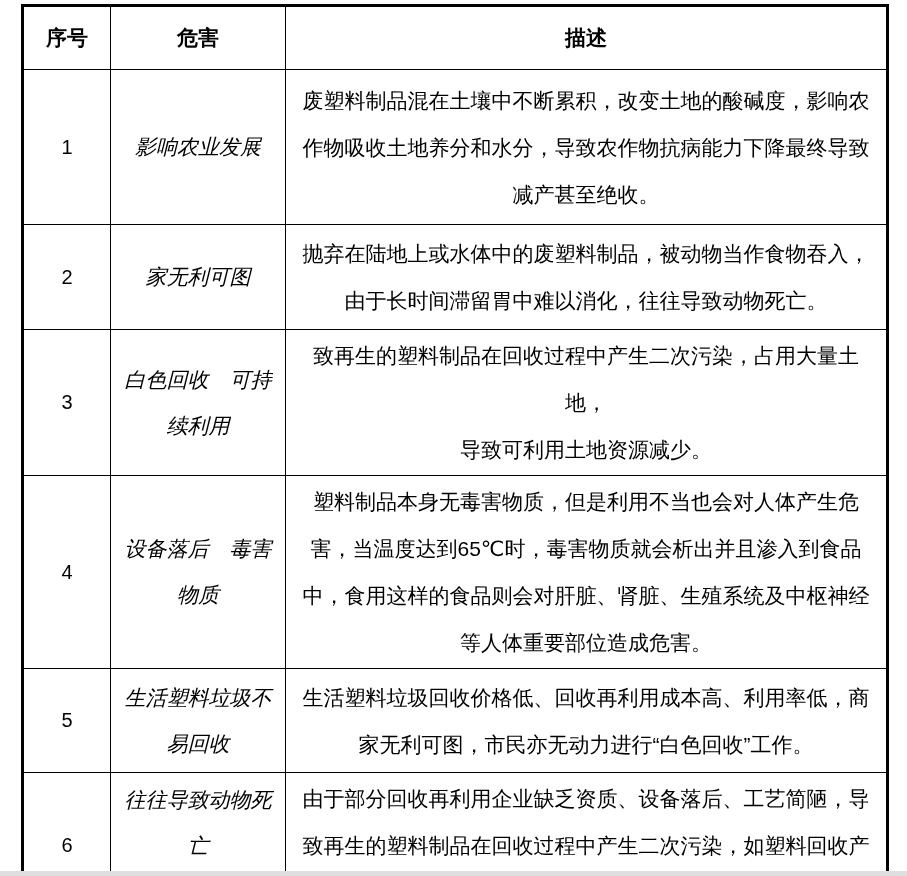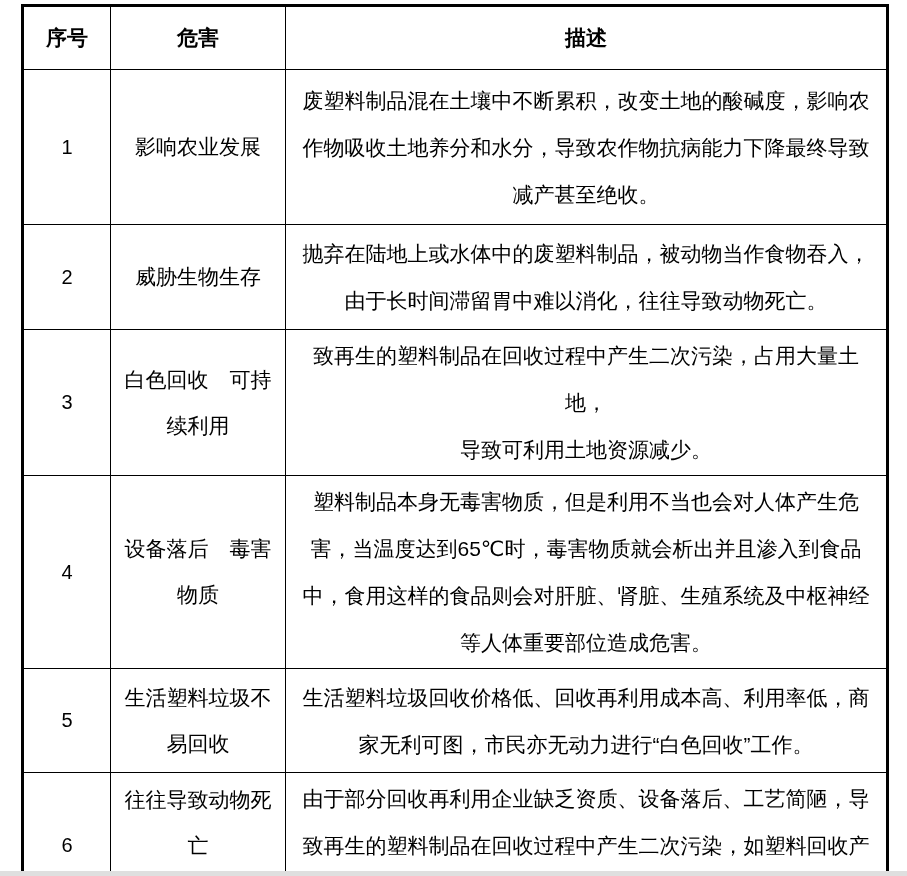--- a/index.html
+++ b/index.html
@@ -49,20 +49,21 @@
     text-align: center;
     font-size: 20px;
     padding: 0;
   }
   td.cell-hazard {
     text-align: center;
     font-size: 21px;
     line-height: 46px;
     white-space: pre-line;
     padding: 0 6px;
+    font-style: italic;
   }
   td.cell-desc {
     text-align: center;
     font-size: 21px;
     line-height: 47px;
     white-space: pre-line;
     padding: 2px 8px;
   }
   .page-bottom-edge {
     position: absolute;
@@ -94,21 +95,21 @@
     <tbody>
       <tr class="row-1">
         <td class="cell-index">1</td>
         <td class="cell-hazard">影响农业发展</td>
         <td class="cell-desc">废塑料制品混在土壤中不断累积，改变土地的酸碱度，影响农
 作物吸收土地养分和水分，导致农作物抗病能力下降最终导致
 减产甚至绝收。</td>
       </tr>
       <tr class="row-2">
         <td class="cell-index">2</td>
-        <td class="cell-hazard">威胁生物生存</td>
+        <td class="cell-hazard">家无利可图</td>
         <td class="cell-desc">抛弃在陆地上或水体中的废塑料制品，被动物当作食物吞入，
 由于长时间滞留胃中难以消化，往往导致动物死亡。</td>
       </tr>
       <tr class="row-3">
         <td class="cell-index">3</td>
         <td class="cell-hazard">白色回收　可持
 续利用</td>
         <td class="cell-desc">致再生的塑料制品在回收过程中产生二次污染，占用大量土地，
 导致可利用土地资源减少。</td>
       </tr>

